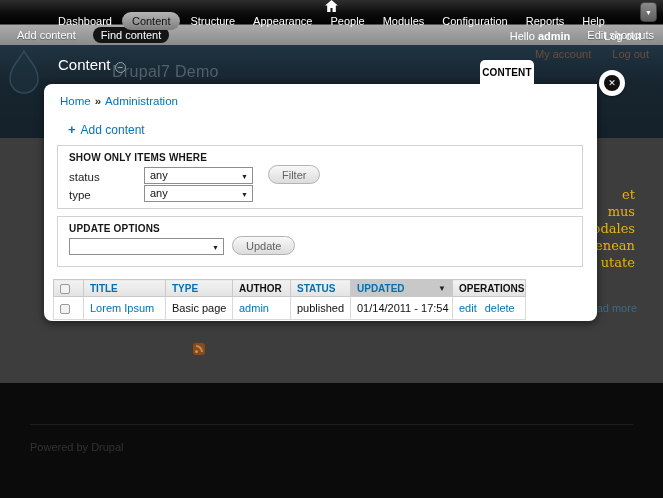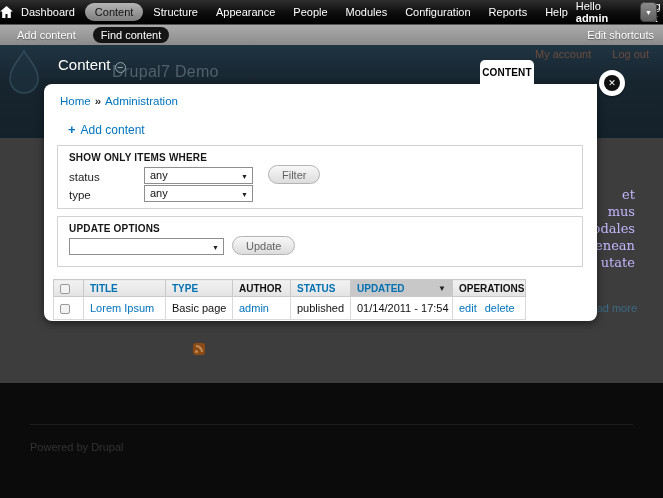--- a/index.html
+++ b/index.html
@@ -3,21 +3,21 @@
 <meta charset="utf-8">
 <style>
   * { margin:0; padding:0; box-sizing:border-box; }
   html,body { width:663px; height:498px; }
   body { font-family:"Liberation Sans", sans-serif; background:#000; }
   #screen { position:relative; width:663px; height:498px; overflow:hidden; background:#3d3d3d; }
 
   
   .toolbar { position:absolute; top:0; left:0; width:663px; height:24px;
     background:linear-gradient(180deg,#2e2e2e 0%,#0c0c0c 55%,#000 100%);
-    display:flex; align-items:center; z-index:40; }
+    display:flex; align-items:center; z-index:40;flex-direction:column; }
   .toolbar .home { width:26px; display:flex; justify-content:center; align-items:center; cursor:pointer; }
   .toolbar .menu { display:flex; align-items:center; gap:2px; }
   .toolbar .menu a { color:#fff; font-size:11px; text-decoration:none; padding:3px 8px; cursor:pointer; white-space:nowrap; }
   .toolbar .menu a.active { background:linear-gradient(180deg,#b5b5b5,#7d7d7d); color:#111; border-radius:10px; padding:3px 10px; }
   .toolbar .right { margin-left:auto; display:flex; align-items:center; }
   .toolbar .hello { color:#fff; font-size:11px; margin-right:34px; }
   .toolbar .hello b { cursor:pointer; }
   .toolbar .logout { color:#fff; font-size:11px; text-decoration:none; margin-right:22px; cursor:pointer; }
   .toolbar .toggle { position:absolute; right:6px; top:2px; width:17px; height:20px; background:linear-gradient(180deg,#8a8a8a,#5f5f5f);
     border:1px solid #444; border-radius:4px; color:#fff; font-size:7px; line-height:19px; text-align:center; cursor:pointer; }
@@ -33,21 +33,21 @@
   
   .site-header { position:absolute; top:45px; left:0; width:663px; height:93px;
     background:linear-gradient(180deg,#203442 0%,#17252f 40%,#14212a 100%); z-index:1; }
   .site-logo { position:absolute; left:6px; top:4px; opacity:.6; }
   .site-name { position:absolute; left:112px; top:18px; font-size:16px; color:#51616c; letter-spacing:.3px; }
   .hdr-links { position:absolute; top:3px; right:14px; font-size:11px; color:#6d4c3e; }
   .hdr-links span { margin-left:18px; }
 
   .page-mid { position:absolute; top:138px; left:0; width:663px; height:245px; background:#3d3d3d; z-index:1; }
   .frag-block { position:absolute; top:48px; right:28px; text-align:right;
-    font-family:"DejaVu Serif", serif; font-size:13px; color:#c4b5fd; line-height:17px; }
+    font-family:"DejaVu Serif", serif; font-size:13px; color:#eab308; line-height:17px; }
   .frag-more { position:absolute; top:152px; right:26px; font-size:11px; color:#3c6a85;margin-top:12px; }
   .rss-icon { position:absolute; left:193px; top:205px; width:12px; height:12px; background:#8c4b15; border-radius:3px; }
   .rss-icon::before { content:""; position:absolute; left:2px; bottom:2px; width:3px; height:3px; border-radius:50%; background:#c08e5e; }
   .rss-icon::after { content:""; position:absolute; left:3px; bottom:3px; width:5px; height:5px;
     border:2px solid #c08e5e; border-bottom:none; border-left:none; border-radius:0 100% 0 0; }
 
   .page-footer { position:absolute; top:383px; left:0; width:663px; height:115px; background:#0b0b0b; z-index:1;text-align:right; }
   .footer-divider { position:absolute; top:41px; left:30px; width:603px; border-top:1px solid #1e1e1e; }
   .footer-text { position:absolute; top:58px; left:30px; font-size:11px; color:#333; }
 

